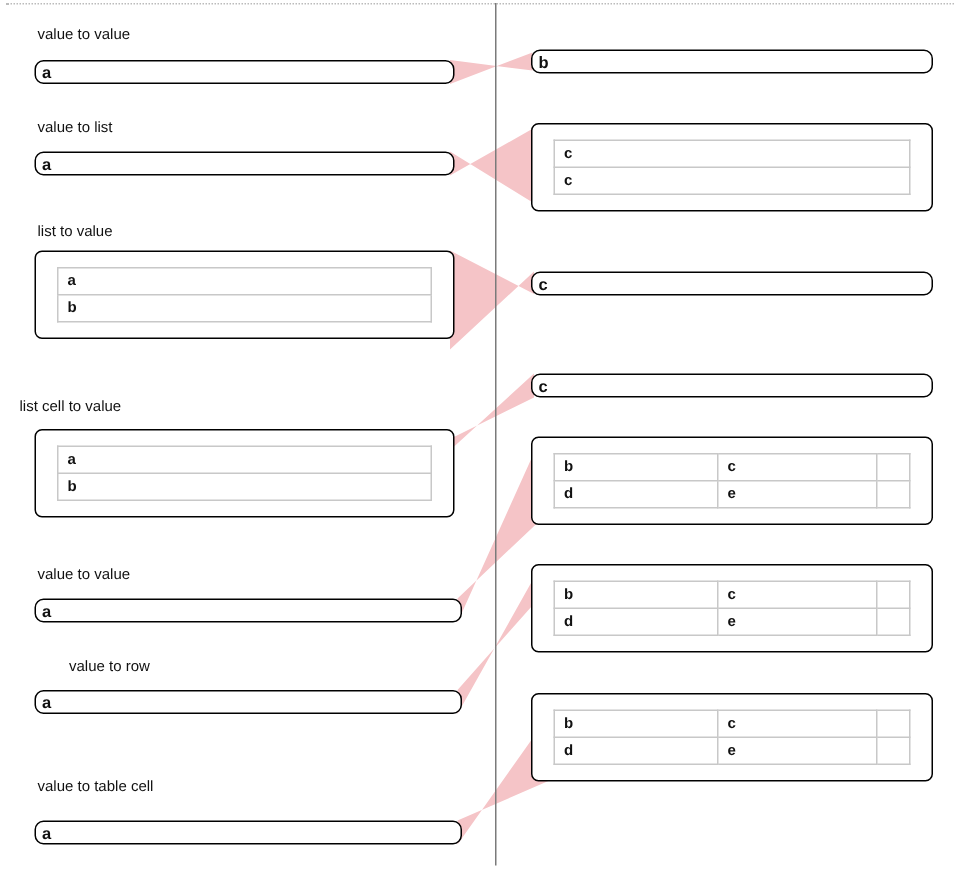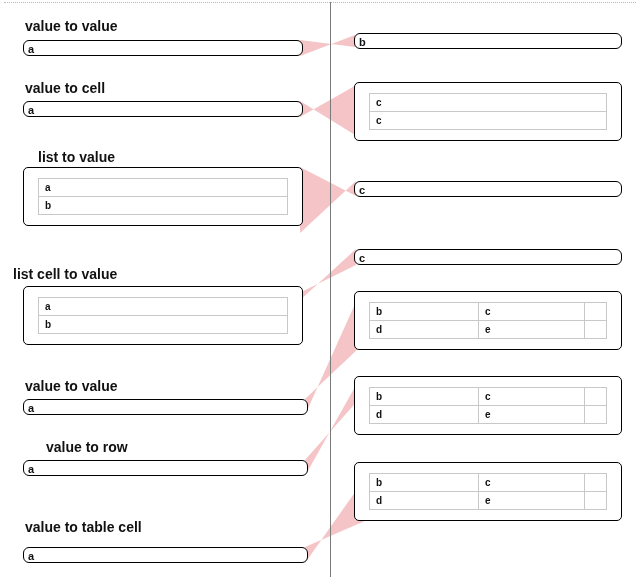--- a/index.html
+++ b/index.html
@@ -19,22 +19,22 @@
     width: 0;
     border-left: 1px solid #7a7a7a;
   }
   .top-rule {
     position: absolute;
     top: 2px; left: 4px; right: 4px;
     border-top: 1px dotted #bbb;
   }
   .label {
     position: absolute;
-    font-size: 14px;
-    font-weight: bold;
+    font-size: 10px;
+    font-weight: normal;
     color: #111;
   }
   .valuebox {
     position: absolute;
     border: 1px solid #000;
     border-radius: 6px;
     background: #fff;
     font-size: 11px;
     font-weight: bold;
     color: #111;
@@ -90,36 +90,36 @@
 
   <polygon fill="#f5c4c7" points="305,547 305,563 375,464 450,484"></polygon>
 </svg>
 
 <div class="divider"></div>
 
 <div class="label" style="left:25px; top:18px;">value to value</div>
 <div class="valuebox" style="left:23px; top:40px; width:280px;"><span>a</span></div>
 <div class="valuebox" style="left:354px; top:33px; width:268px;"><span>b</span></div>
 
-<div class="label" style="left:25px; top:80px;">value to cell</div>
+<div class="label" style="left:25px; top:80px;">value to list</div>
 <div class="valuebox" style="left:23px; top:101px; width:280px;"><span>a</span></div>
 <div class="listbox" style="left:354px; top:82px; width:268px;">
   <table>
     <tbody>
         <tr>
           <td>c</td>
         </tr>
     <tr>
           <td>c</td>
         </tr>
   </tbody>
     </table>
 </div>
 
-<div class="label" style="left:38px; top:149px;">list to value</div>
+<div class="label" style="left:25px; top:149px;">list to value</div>
 <div class="listbox" style="left:23px; top:167px; width:280px;">
   <table>
     <tbody>
         <tr>
           <td>a</td>
         </tr>
     <tr>
           <td>b</td>
         </tr>
   </tbody>

